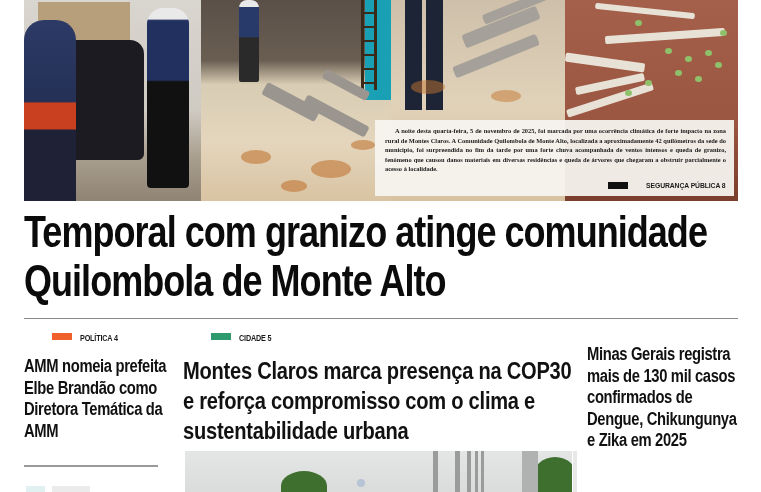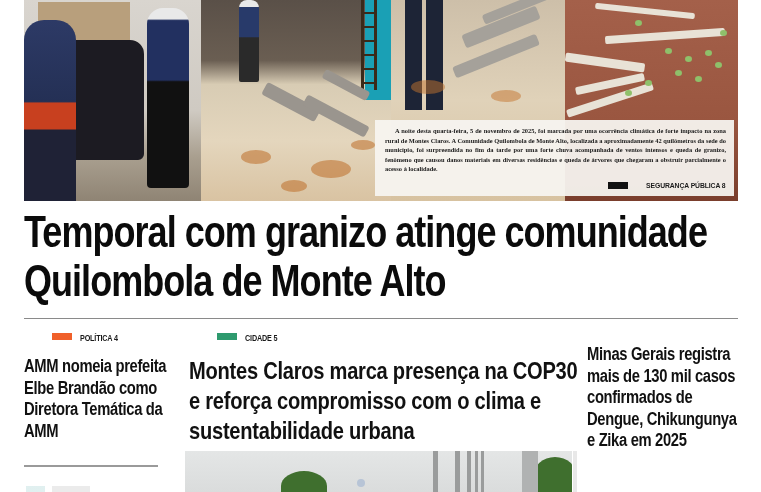--- a/index.html
+++ b/index.html
@@ -86,21 +86,21 @@
       font-weight: bold; font-size: 45px; line-height: 49px;
       letter-spacing: -1.2px; color: #0b0b0b;
       transform: scaleX(0.8); transform-origin: left top;
       white-space: nowrap;
     }
     .rule-main { position:absolute; left:24px; top:318px; width:714px; height:1px; background:#8a8a8a; }
 
     
     .col { position: absolute; top: 333px; }
     .col-left { left: 24px; width: 145px; }
-    .col-mid  { left: 189px; width: 390px; }
+    .col-mid  { left: 183px; width: 390px; }
     .col-right{ left: 587px; width: 151px; }
 
     .tag { display:flex; align-items:flex-start; gap:8px; height:12px;padding-left:28px; }
     .tag-bar { width: 20px; height: 7px; }
     .tag-label {
       font-family: "Liberation Sans", sans-serif; font-weight: bold;
       font-size: 8.5px; color: #1a1a1a; letter-spacing: -0.2px;
       transform: scaleX(0.85); transform-origin: left center; white-space: nowrap;
     }
 

